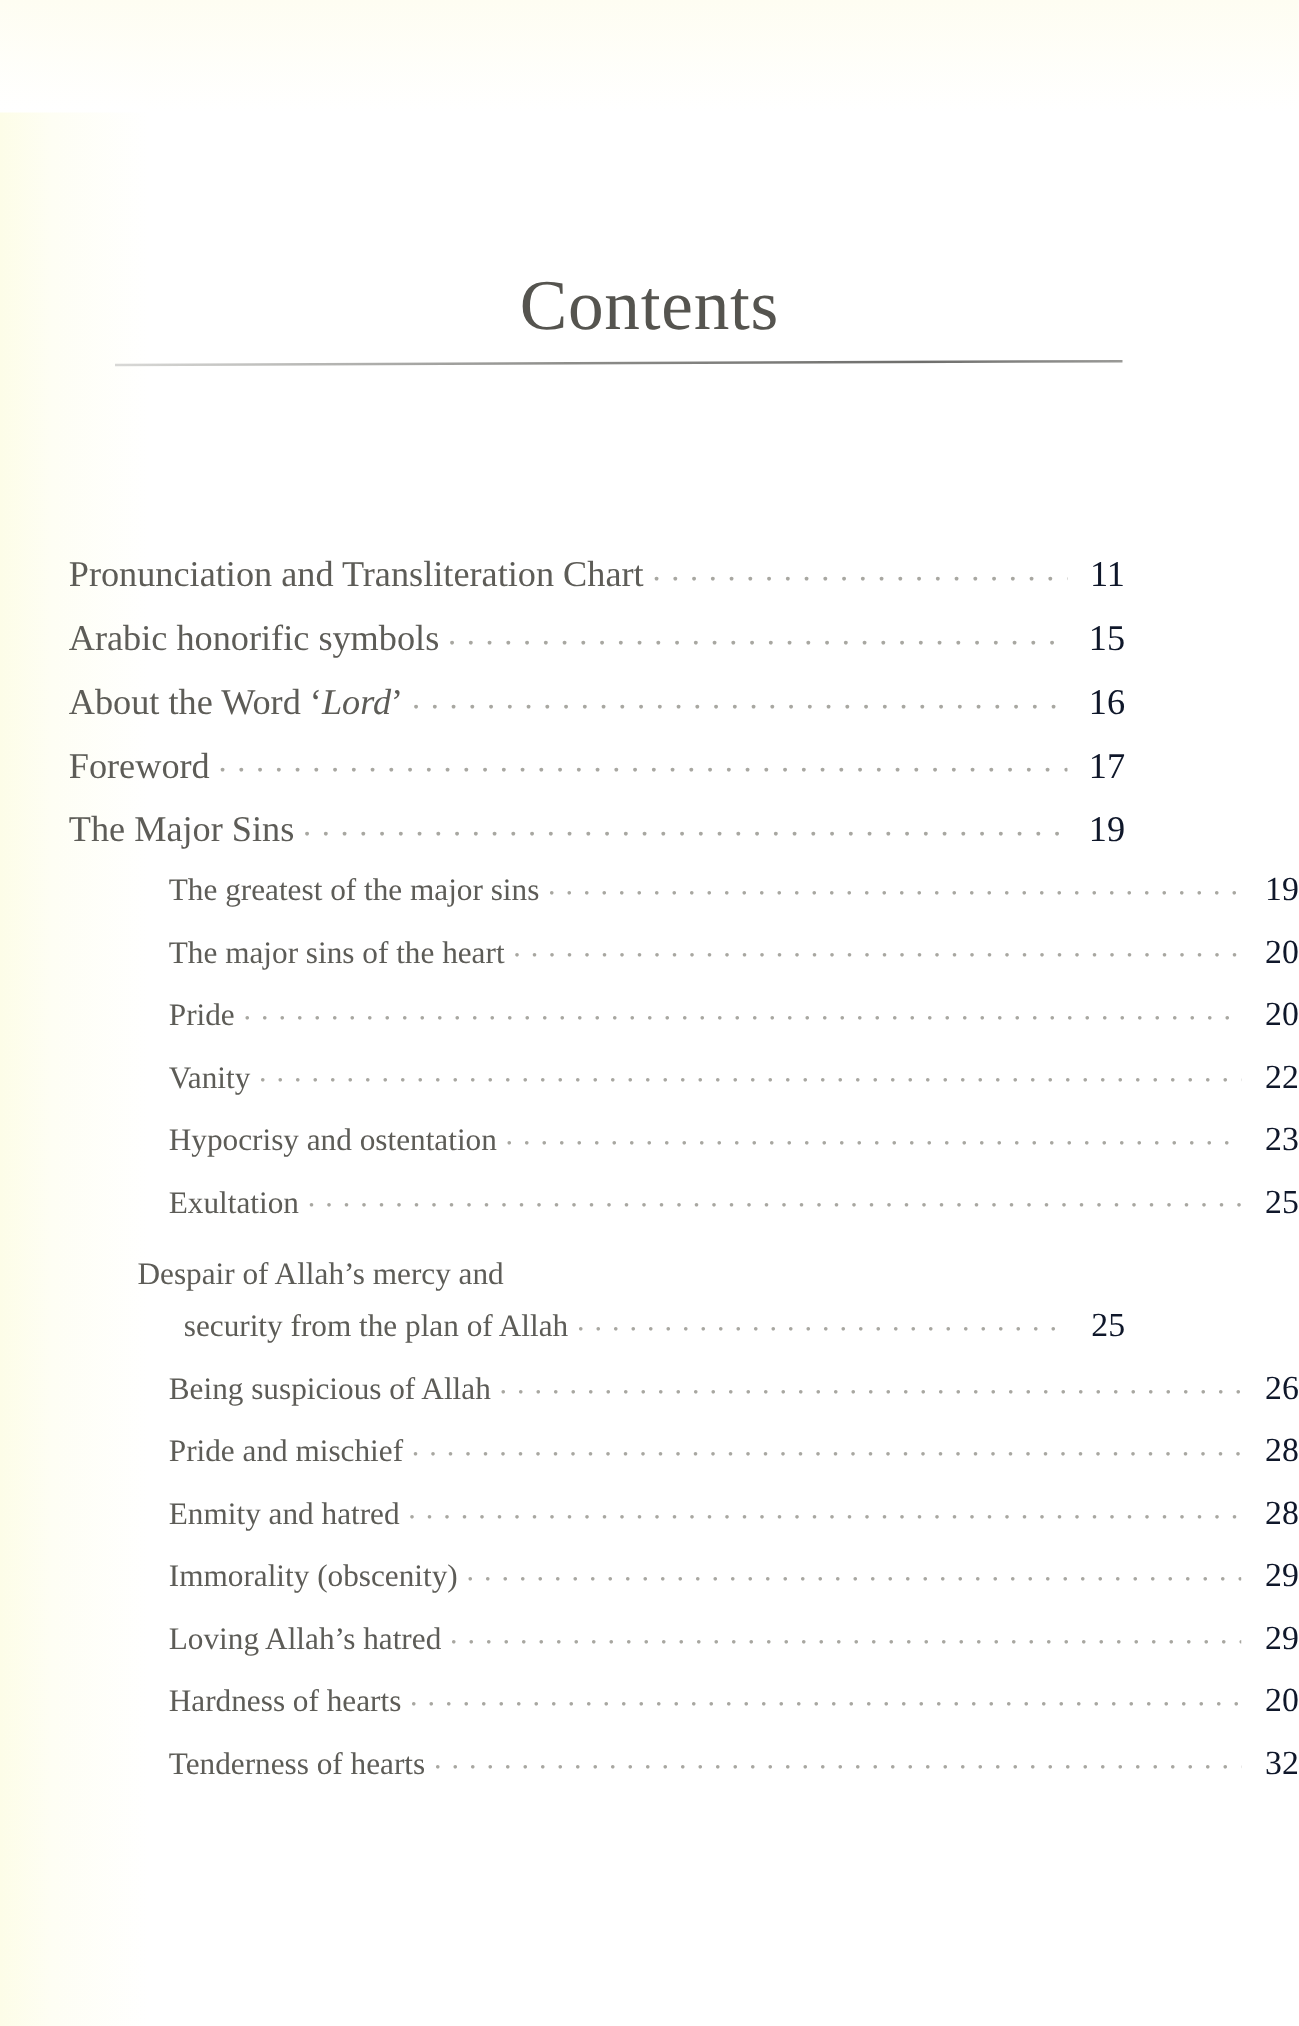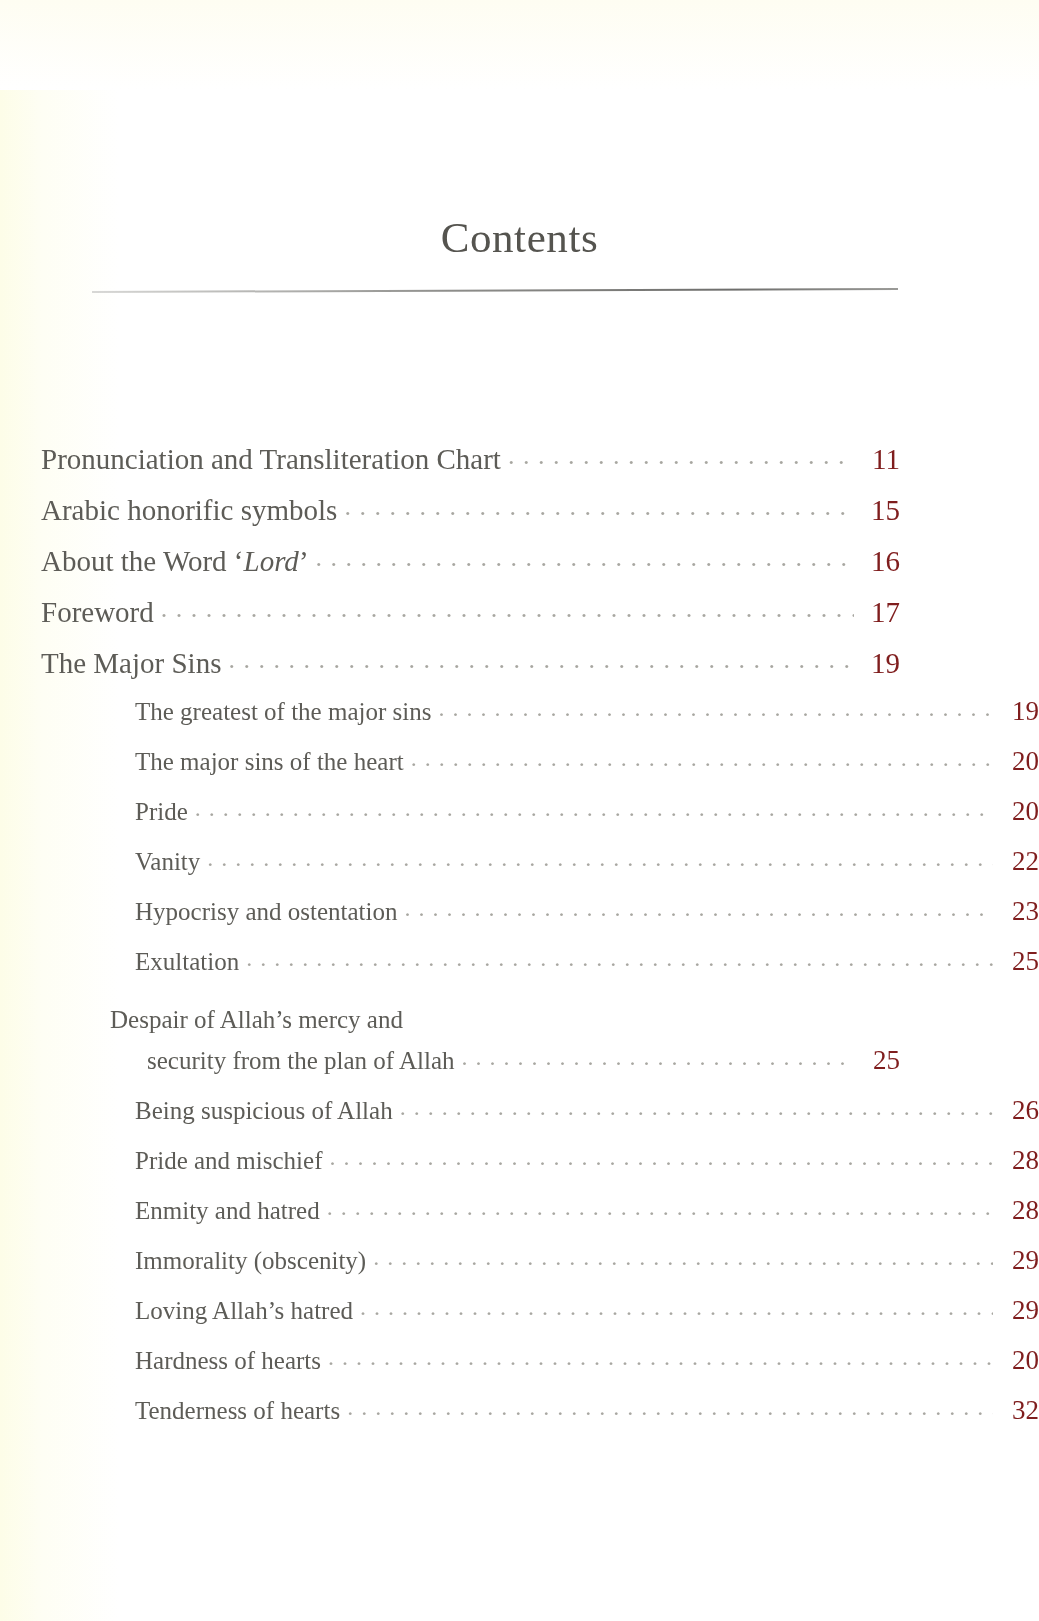--- a/index.html
+++ b/index.html
@@ -35,21 +35,21 @@
     height: 1621px;
   }
 
   
   .toc-title {
     position: absolute;
     left: 0;
     top: 214px;
     width: 1039px;
     text-align: center;
-    font-size: 43px;
+    font-size: 57px;
     line-height: 1.1;
     color: #55544f;
     letter-spacing: 0.6px;
     font-weight: normal;
     margin: 0;
   }
   .title-rule {
     position: absolute;
     left: 92px;
     top: 291px;
@@ -89,26 +89,26 @@
     position: absolute;
     left: 0;
     bottom: -0.08em;
     white-space: nowrap;
     color: #a8a7a1;
     letter-spacing: 1px;
   }
   .page-num {
     flex: 0 0 auto;
     text-align: right;
-    color: #7f1d1d;
+    color: #0f172a;
   }
 
   
   .level-1 {
-    padding-left: 41px;
+    padding-left: 55px;
     padding-right: 139px;
     font-size: 29px;
     height: 51px;
   }
   .level-1 .page-num {
     width: 46px;
     font-size: 29px;
   }
   .level-1 .leader::before { font-size: 26px; }
 

